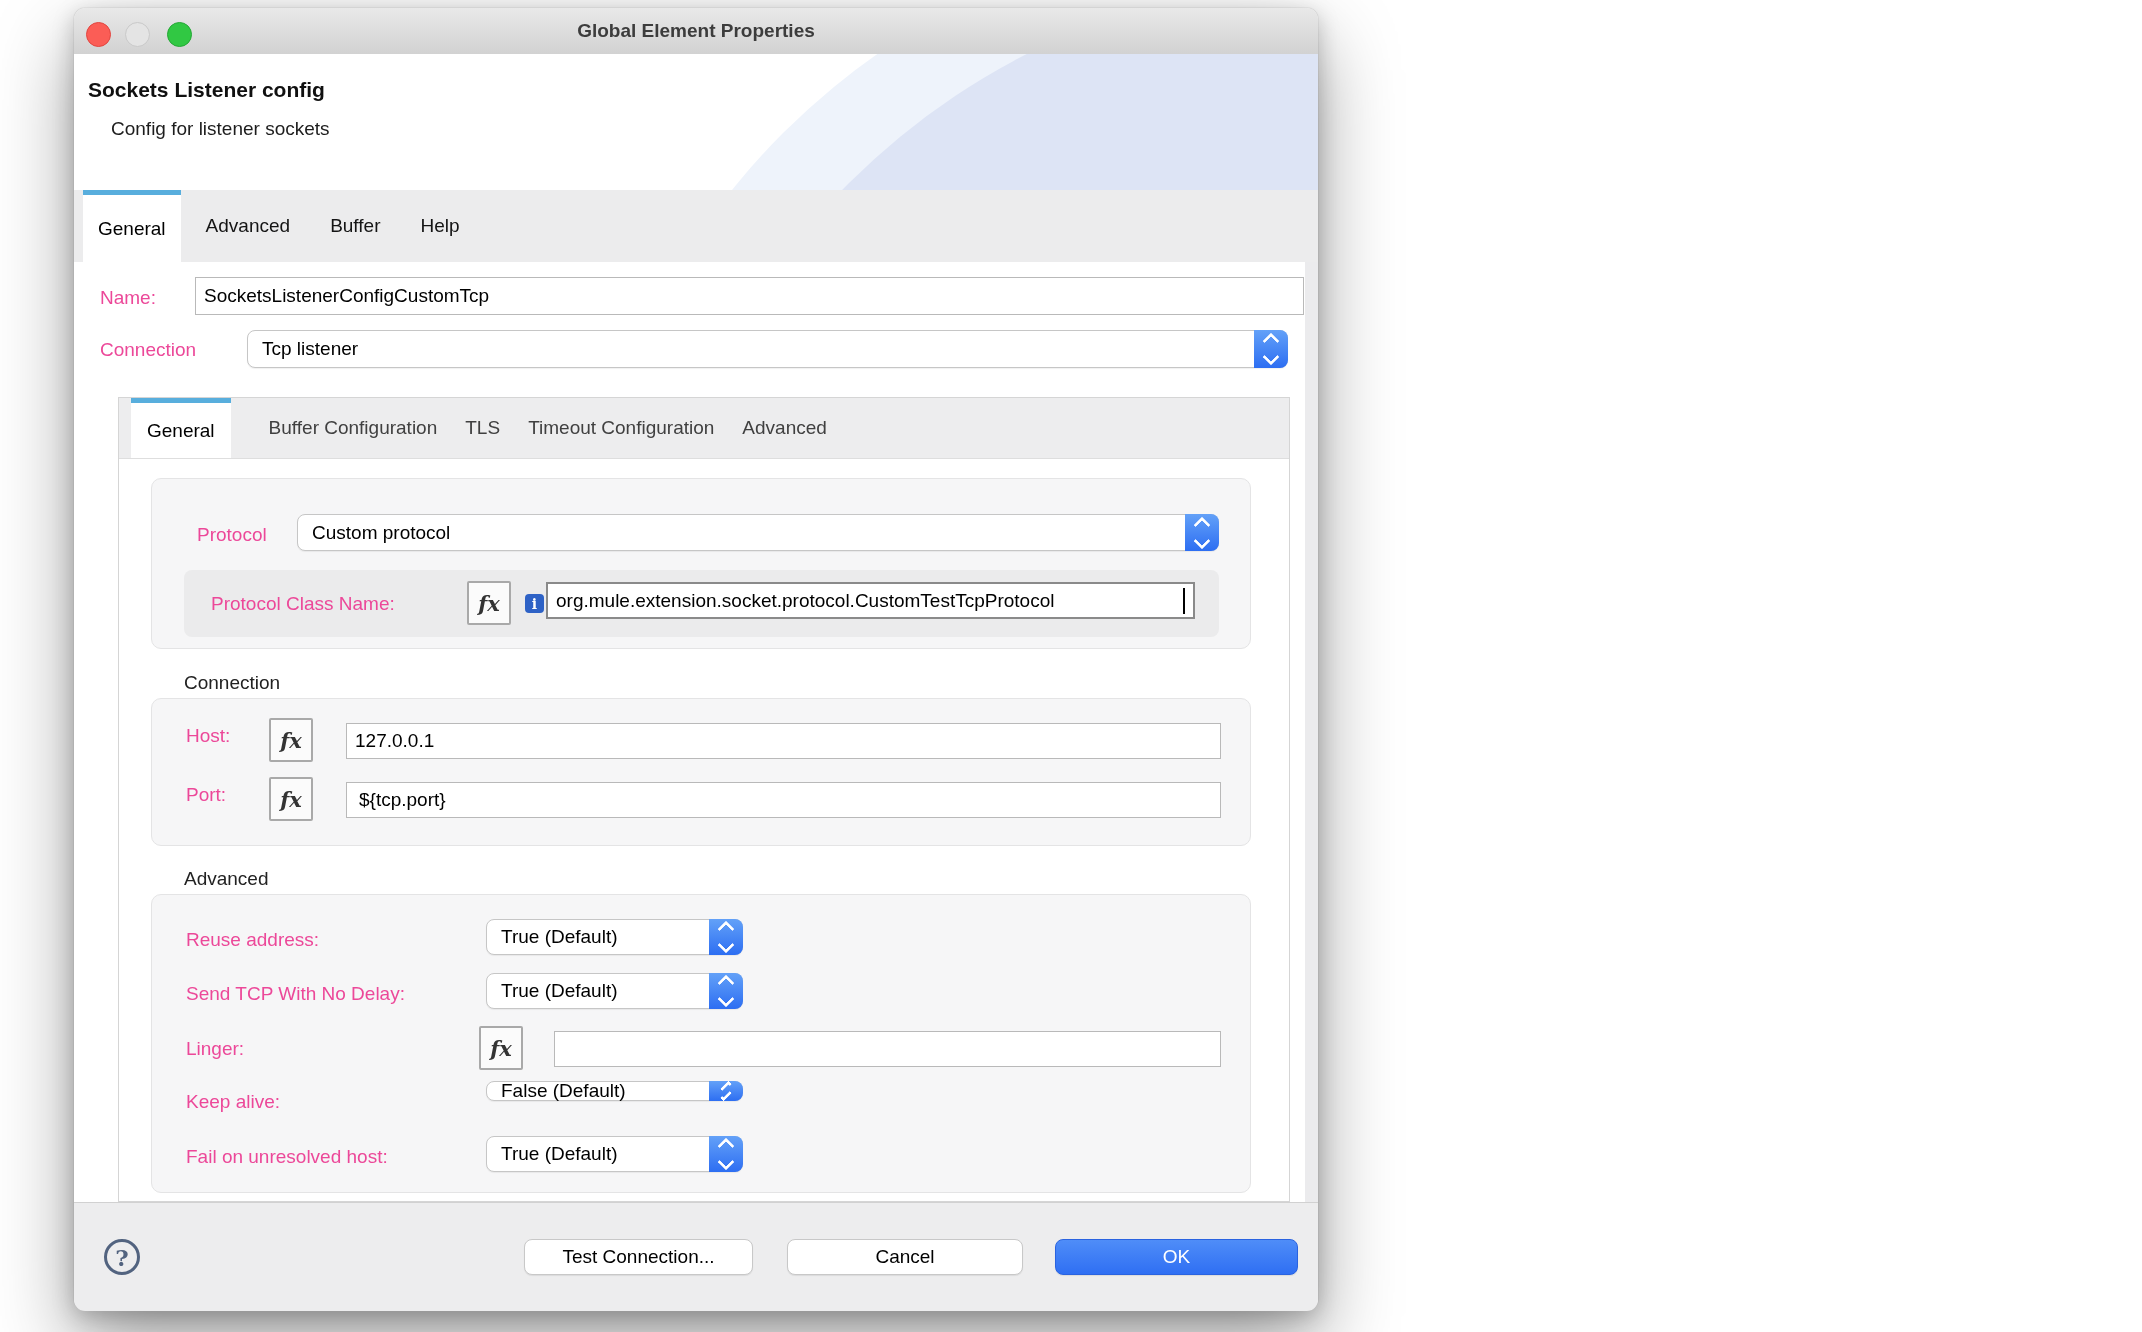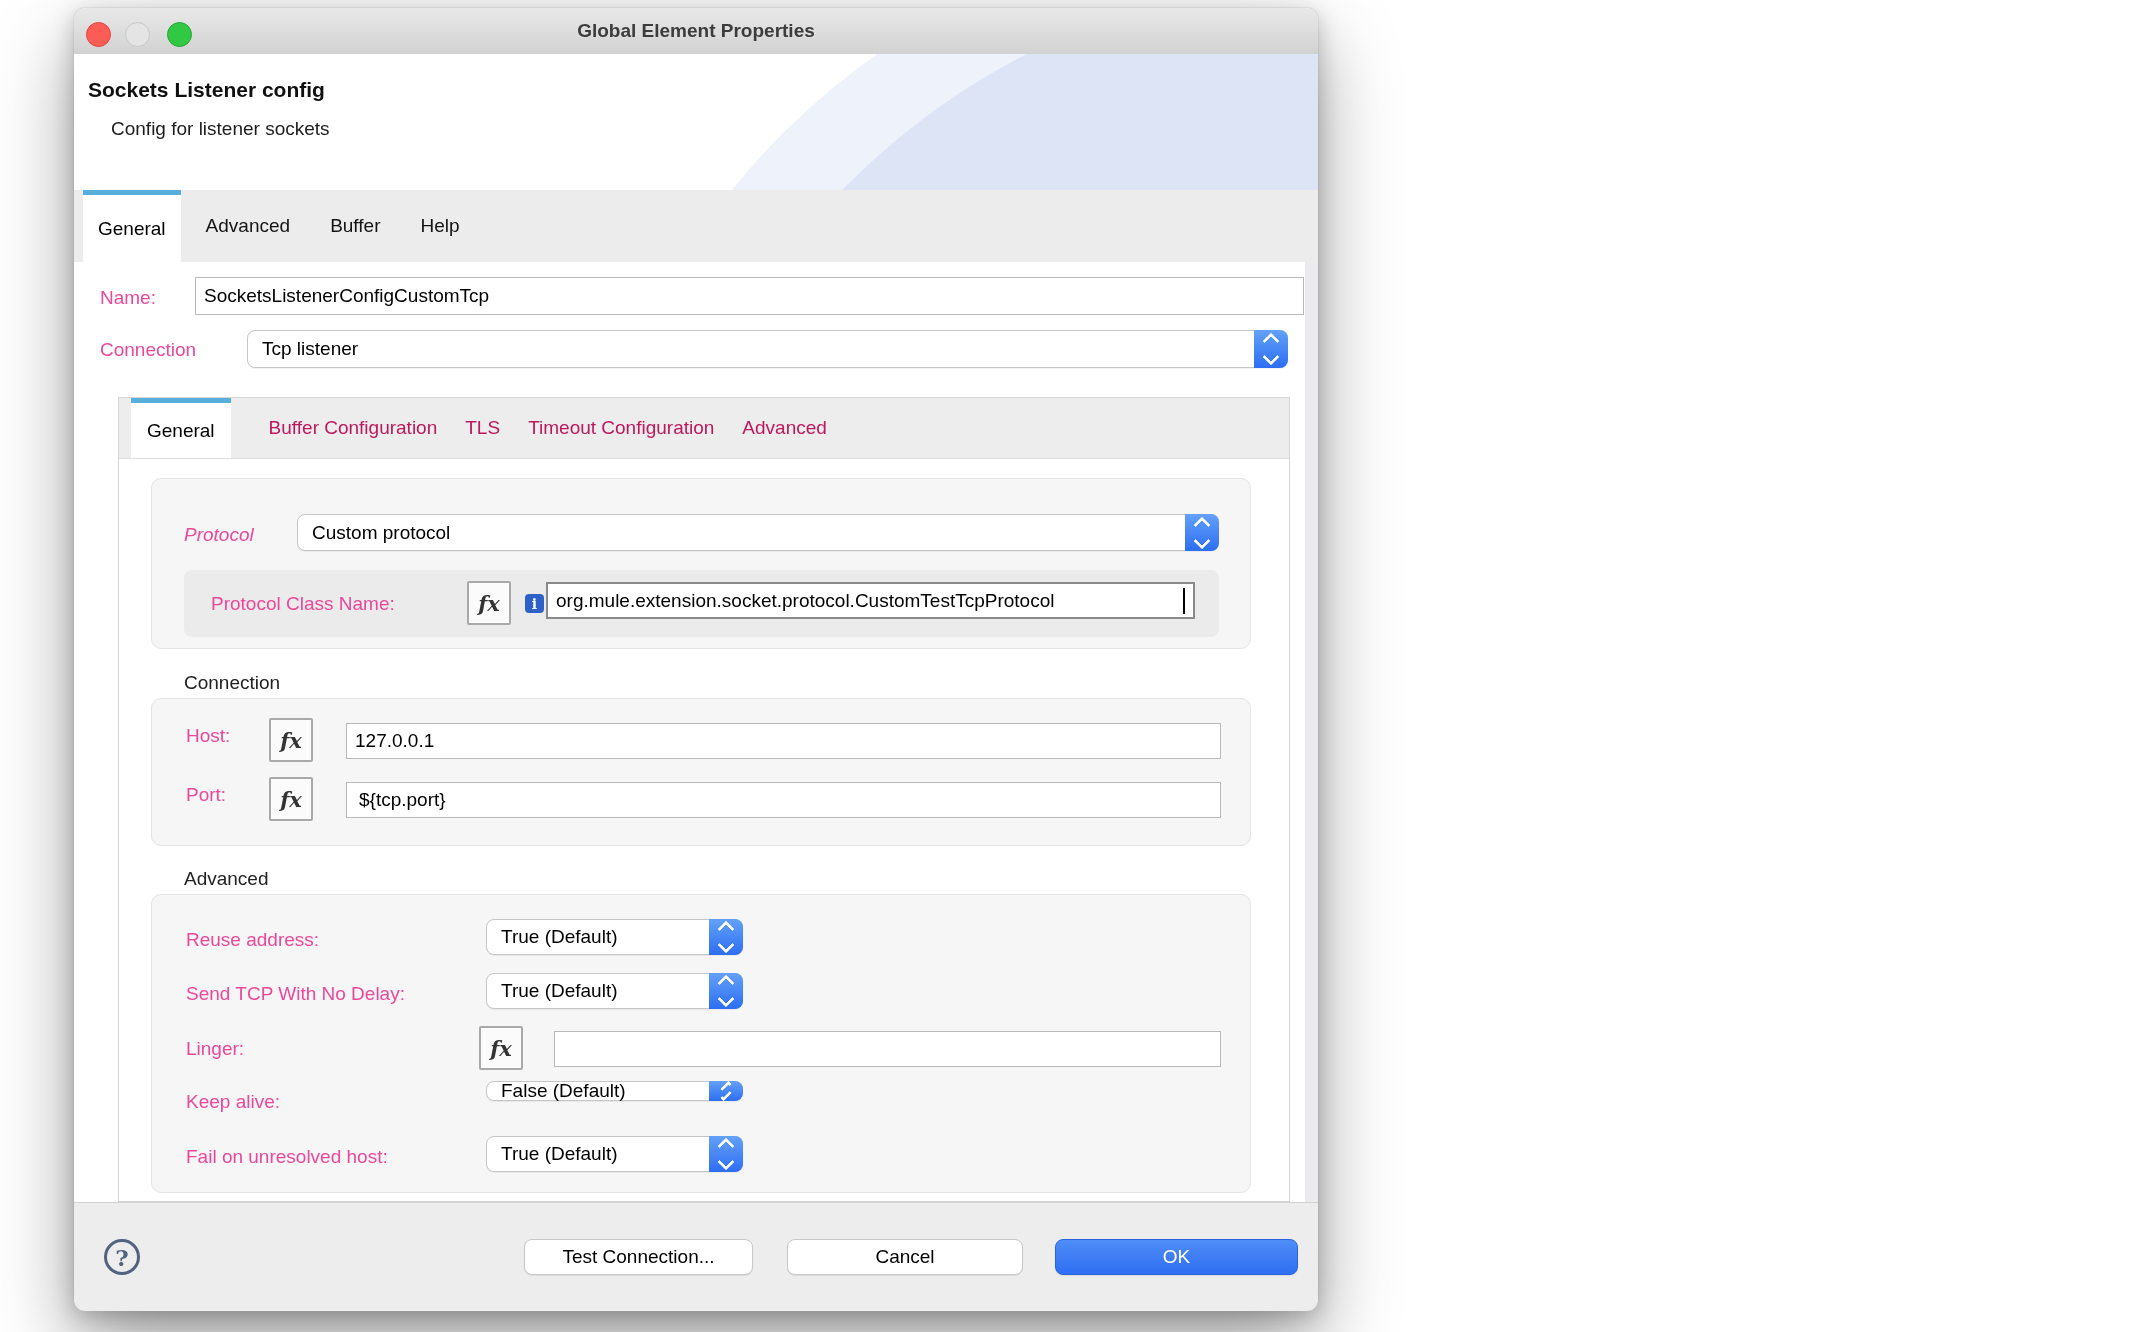--- a/index.html
+++ b/index.html
@@ -71,21 +71,21 @@
     box-sizing:border-box;border-radius:2px;display:flex;align-items:center;justify-content:center;
     font-family:"DejaVu Serif",serif;font-style:italic;font-weight:bold;font-size:21px;color:#333;
   }
   
   .innerpanel{
     position:absolute;left:44px;top:389px;width:1172px;height:805px;
     border:1px solid #d5d5d5;background:#ffffff;box-sizing:border-box;
   }
   .innerstrip{position:absolute;left:0;top:0;width:100%;height:60px;background:#ededee;
     border-bottom:1px solid #dedede;display:flex;align-items:stretch;}
-  .itab{font-size:19px;display:flex;align-items:center;padding:18px 14px;color:#be185d;}
+  .itab{font-size:19px;display:flex;align-items:center;padding:18px 14px;color:#404040;}
   .itab.active{background:#ffffff;border-top:5px solid #58aedd;padding:0 16px;margin-left:12px;color:#000;}
   .itab.first-plain{margin-left:24px;}
   
   .group{position:absolute;left:32px;width:1100px;background:#f6f6f7;border:1px solid #e4e4e5;border-radius:10px;box-sizing:border-box;}
   .inset{position:absolute;background:#ebebec;border-radius:8px;}
   .sectionhead{position:absolute;font-size:19px;color:#222;}
   .infoicon{
     position:absolute;width:19px;height:19px;background:#2e62c6;border-radius:4px;
     color:#fff;font-family:"DejaVu Serif",serif;font-weight:bold;font-size:14px;
     display:flex;align-items:center;justify-content:center;
@@ -155,21 +155,21 @@
     <div class="innerpanel" style="top:135px;">
       <div class="innerstrip">
         <div class="itab active">General</div>
         <div class="itab first-plain">Buffer Configuration</div>
         <div class="itab">TLS</div>
         <div class="itab">Timeout Configuration</div>
         <div class="itab">Advanced</div>
       </div>
 
       <div class="group" style="top:80px;height:171px;"></div>
-      <div class="fieldlabel" style="left:65px;top:126px;font-style:italic;">Protocol</div>
+      <div class="fieldlabel" style="left:78px;top:126px;">Protocol</div>
       <div class="combo" style="left:178px;top:116px;width:922px;height:37px;">
         <span class="val">Custom protocol</span>
         <span class="cap">
             <span class="chev up"></span>
             <span class="chev down"></span>
           </span>
       </div>
       <div class="inset" style="left:65px;top:172px;width:1035px;height:67px;"></div>
       <div class="fieldlabel" style="left:92px;top:195px;">Protocol Class Name:</div>
       <div class="fxbtn" style="left:348px;top:183px;">fx</div>

